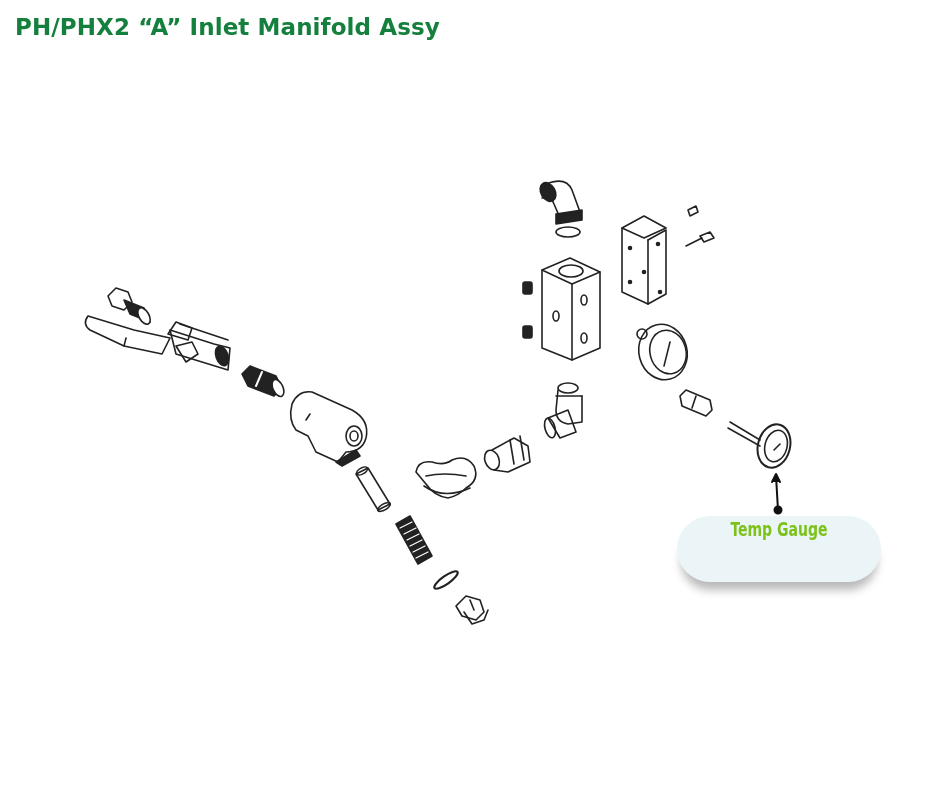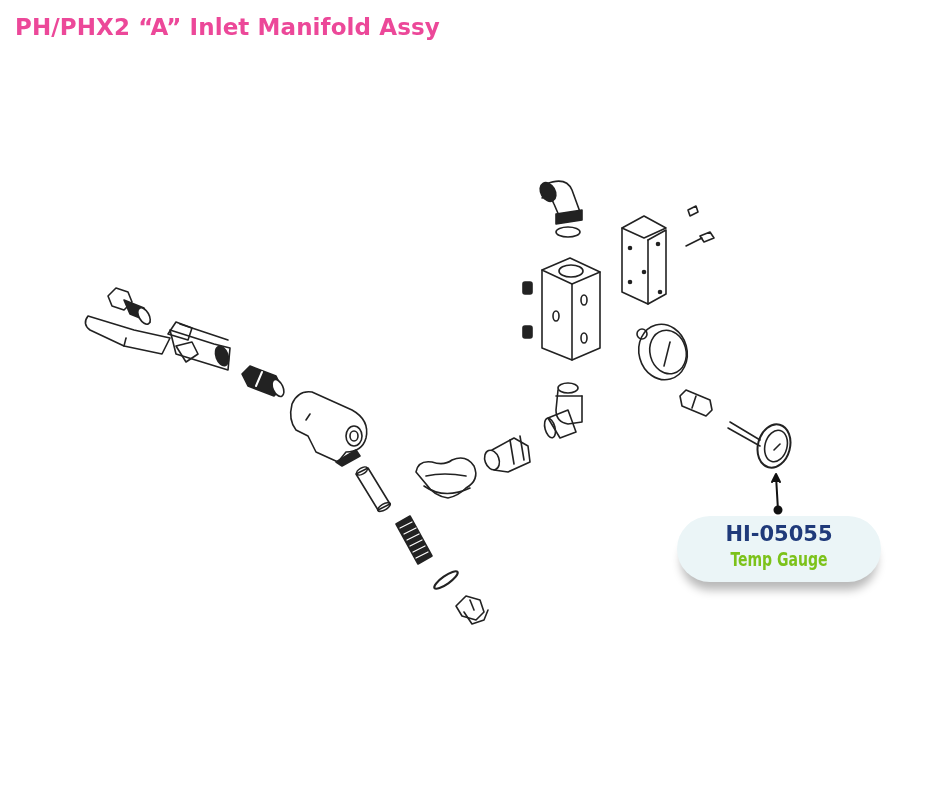--- a/index.html
+++ b/index.html
@@ -1,17 +1,17 @@
 <!DOCTYPE html>
 <html><head>
 <meta charset="utf-8">
 <style>
   html,body{margin:0;padding:0;background:#ffffff;}
   body{width:940px;height:788px;position:relative;overflow:hidden;font-family:"Liberation Sans",sans-serif;}
-  .title{position:absolute;left:15px;top:14px;font-size:23px;font-weight:bold;color:#ec4899;letter-spacing:0.1px;font-family:"DejaVu Sans",sans-serif;}
+  .title{position:absolute;left:15px;top:14px;font-size:23px;font-weight:bold;color:#15803d;letter-spacing:0.1px;font-family:"DejaVu Sans",sans-serif;}
   svg.diagram{position:absolute;left:0;top:0;}
   .callout{position:absolute;left:677px;top:516px;width:204px;height:66px;border-radius:33px;background:#ebf5f7;
     box-shadow:0 12px 10px -4px rgba(0,0,0,0.28);text-align:center;}
   .part-no{display:block;margin-top:6px;font-size:21px;font-weight:bold;color:#1f3a7a;font-family:"DejaVu Sans",sans-serif;}
   .part-name{display:block;margin-top:2px;font-size:19px;font-weight:bold;color:#7cc21a;font-family:"DejaVu Sans Condensed","DejaVu Sans",sans-serif;transform:scaleX(0.82);}
 </style>
 </head>
 <body>
 
 <div class="title">PH/PHX2 “A” Inlet Manifold Assy</div>
@@ -155,15 +155,14 @@
   </g>
 
   <g stroke="#111" stroke-width="2">
     <path d="M778 510 l-2 -34"></path>
     <path d="M772 482 l4 -8 l4 8" fill="#111"></path>
     <circle cx="778" cy="510" r="3.5" fill="#111"></circle>
   </g>
 </svg>
 
 <div class="callout">
-  <span class="part-no">HI-05055</span>
   <span class="part-name">Temp Gauge</span>
 </div>
 
 </body></html>

